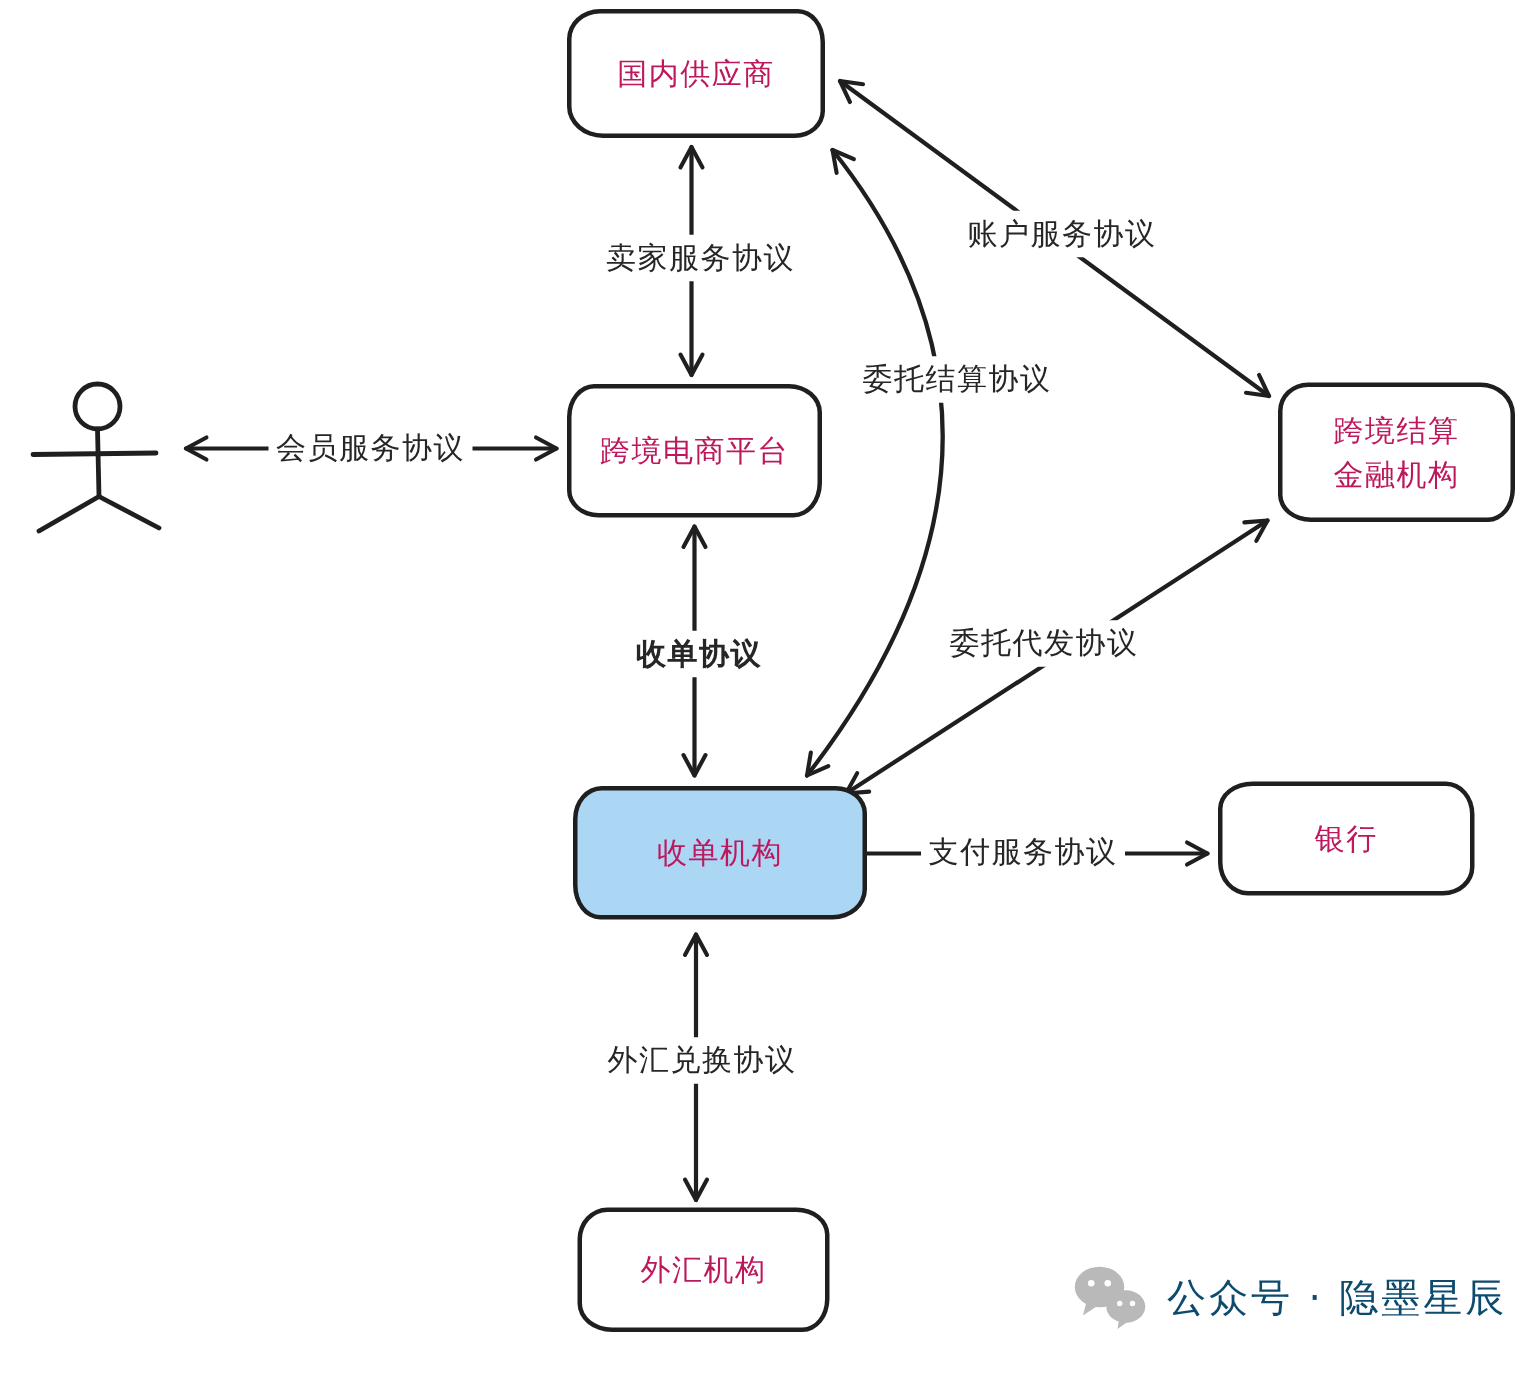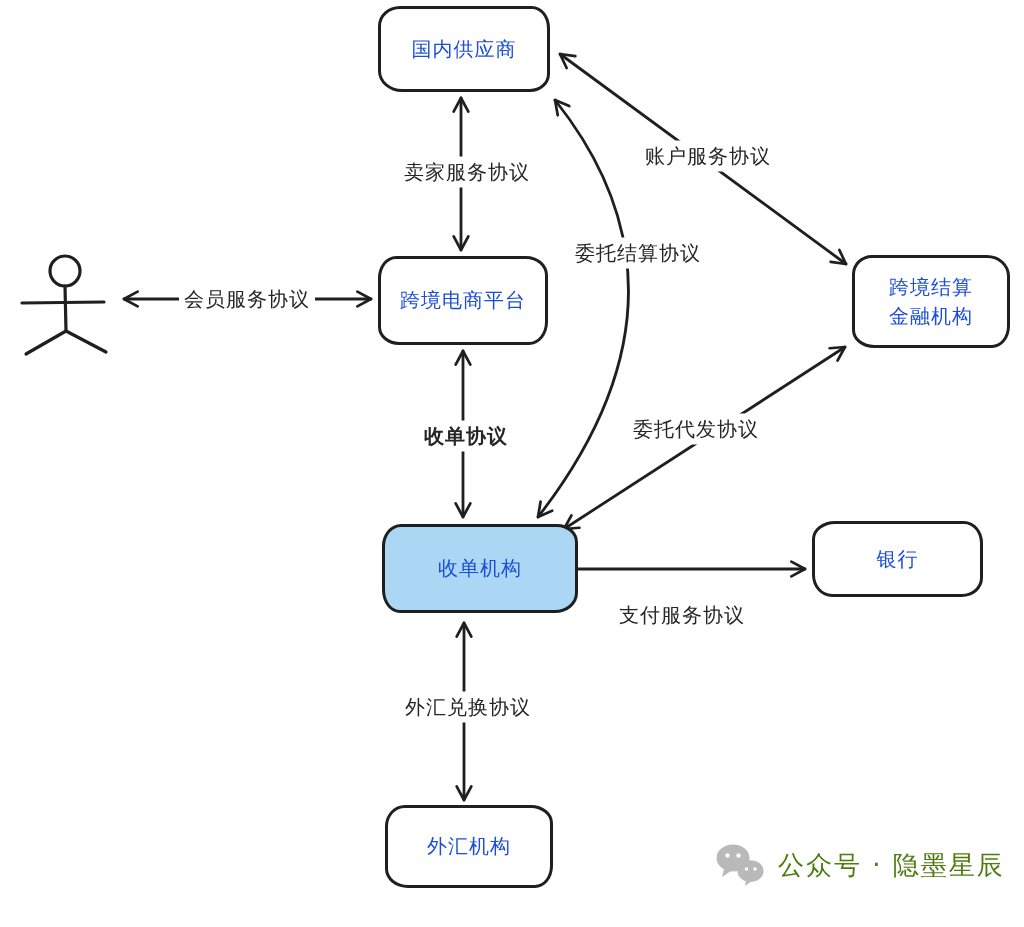--- a/index.html
+++ b/index.html
@@ -23,21 +23,21 @@
   }
   .node {
     position: absolute;
     background: #ffffff;
     border: 3px solid #1f1f1f;
     display: flex;
     flex-direction: column;
     align-items: center;
     justify-content: center;
     font-size: 20px;
-    color: #1d4ed8;
+    color: #be185d;
     letter-spacing: 1px;
     line-height: 1.45;
     box-sizing: border-box;
     z-index: 3;
   }
   .node-domestic   { left: 378px; top: 6px;   width: 172px; height: 86px; border-radius: 22px 18px 20px 24px / 20px 22px 18px 21px; }
   .node-platform   { left: 378px; top: 256px; width: 170px; height: 89px; border-radius: 18px 22px 19px 21px / 22px 19px 23px 18px; }
   .node-settlement { left: 852px; top: 255px; width: 158px; height: 93px; border-radius: 20px 23px 18px 22px / 19px 21px 22px 18px; }
   .node-acquirer   { left: 382px; top: 524px; width: 196px; height: 89px; border-radius: 19px 21px 23px 18px / 22px 18px 20px 23px; border-width: 3.5px; }
   .node-bank       { left: 812px; top: 521px; width: 171px; height: 76px; border-radius: 23px 19px 21px 20px / 18px 22px 19px 22px; }
@@ -52,34 +52,34 @@
     letter-spacing: 1px;
     white-space: nowrap;
     z-index: 2;
   }
   .el-seller   { left: 467px; top: 172px; }
   .el-member   { left: 247px; top: 299px; }
   .el-account  { left: 708px; top: 156px; }
   .el-consign  { left: 638px; top: 253px; }
   .el-acquire  { left: 466px; top: 436px; font-weight: bold; }
   .el-payout   { left: 696px; top: 429px; }
-  .el-payment  { left: 682px; top: 568px; margin-top: 47px; }
+  .el-payment  { left: 682px; top: 568px; }
   .el-forex    { left: 468px; top: 707px; }
   .watermark {
     position: absolute;
     left: 714px;
     top: 843px;
     display: flex;
     align-items: center;
     gap: 12px;
     z-index: 4;
   }
   .watermark-text {
     font-size: 26px;
-    color: #4d7c0f;
+    color: #0c4a6e;
     letter-spacing: 2px;
     white-space: nowrap;
   }
 </style>
 </head>
 <body>
 
 <div class="canvas">
 
   <svg class="arrows-layer" viewBox="0 0 1024 927" xmlns="http://www.w3.org/2000/svg">

